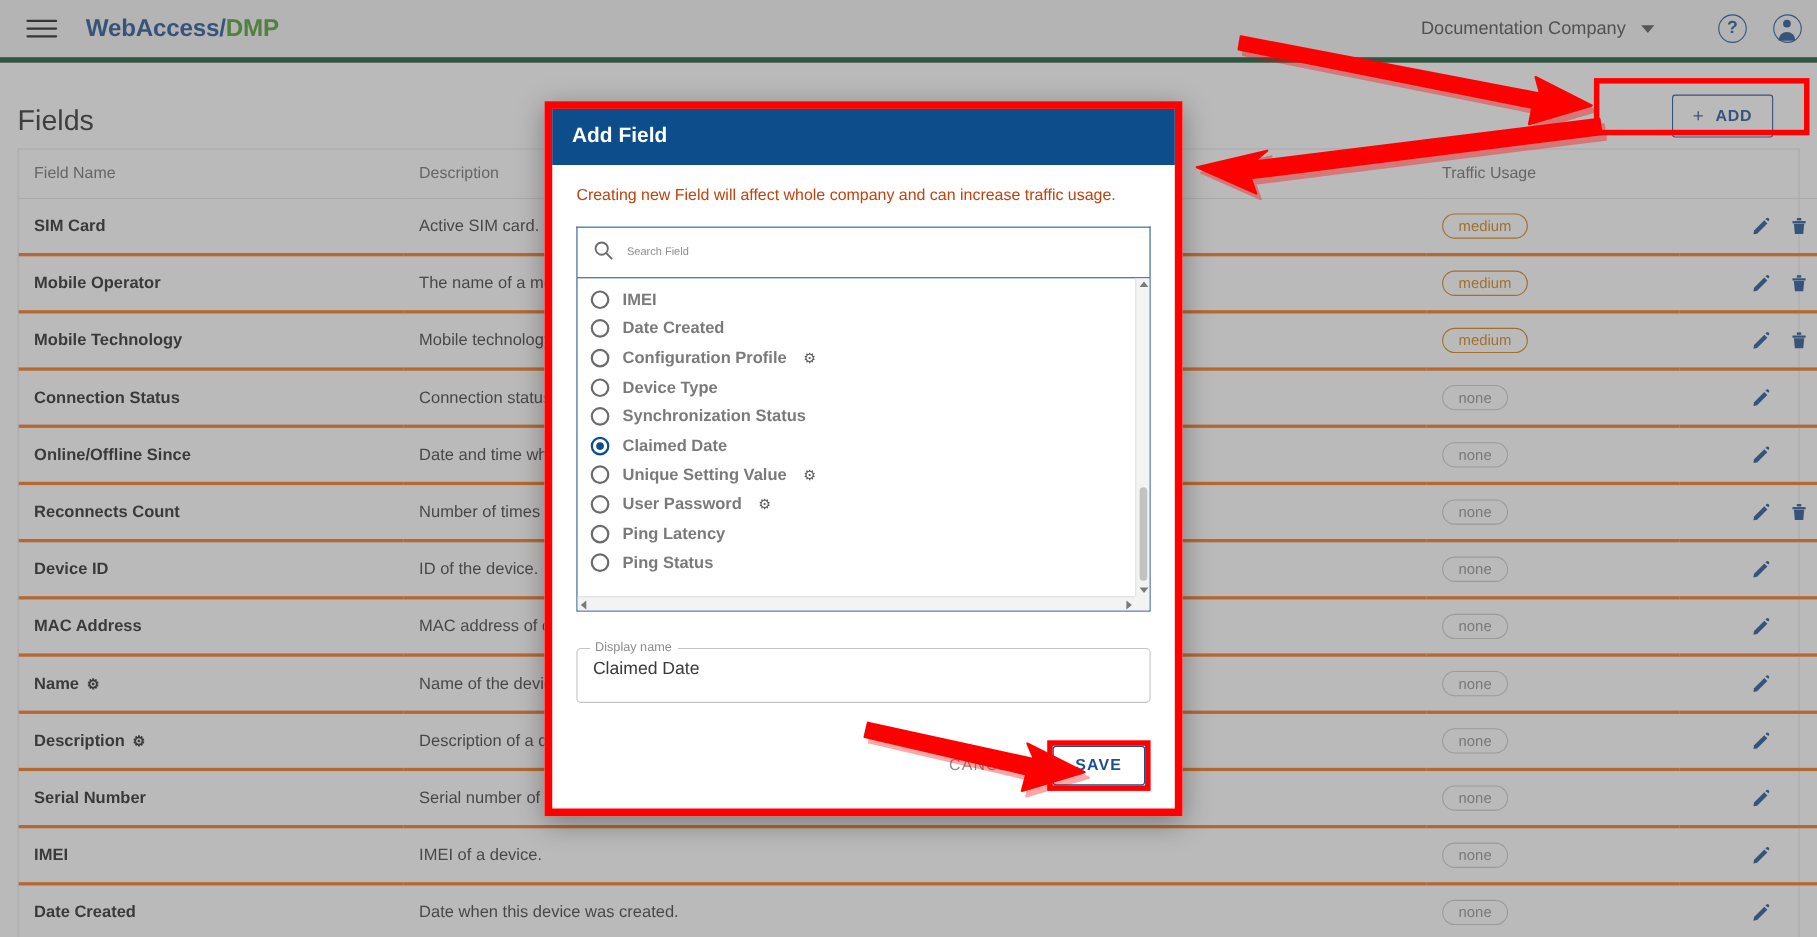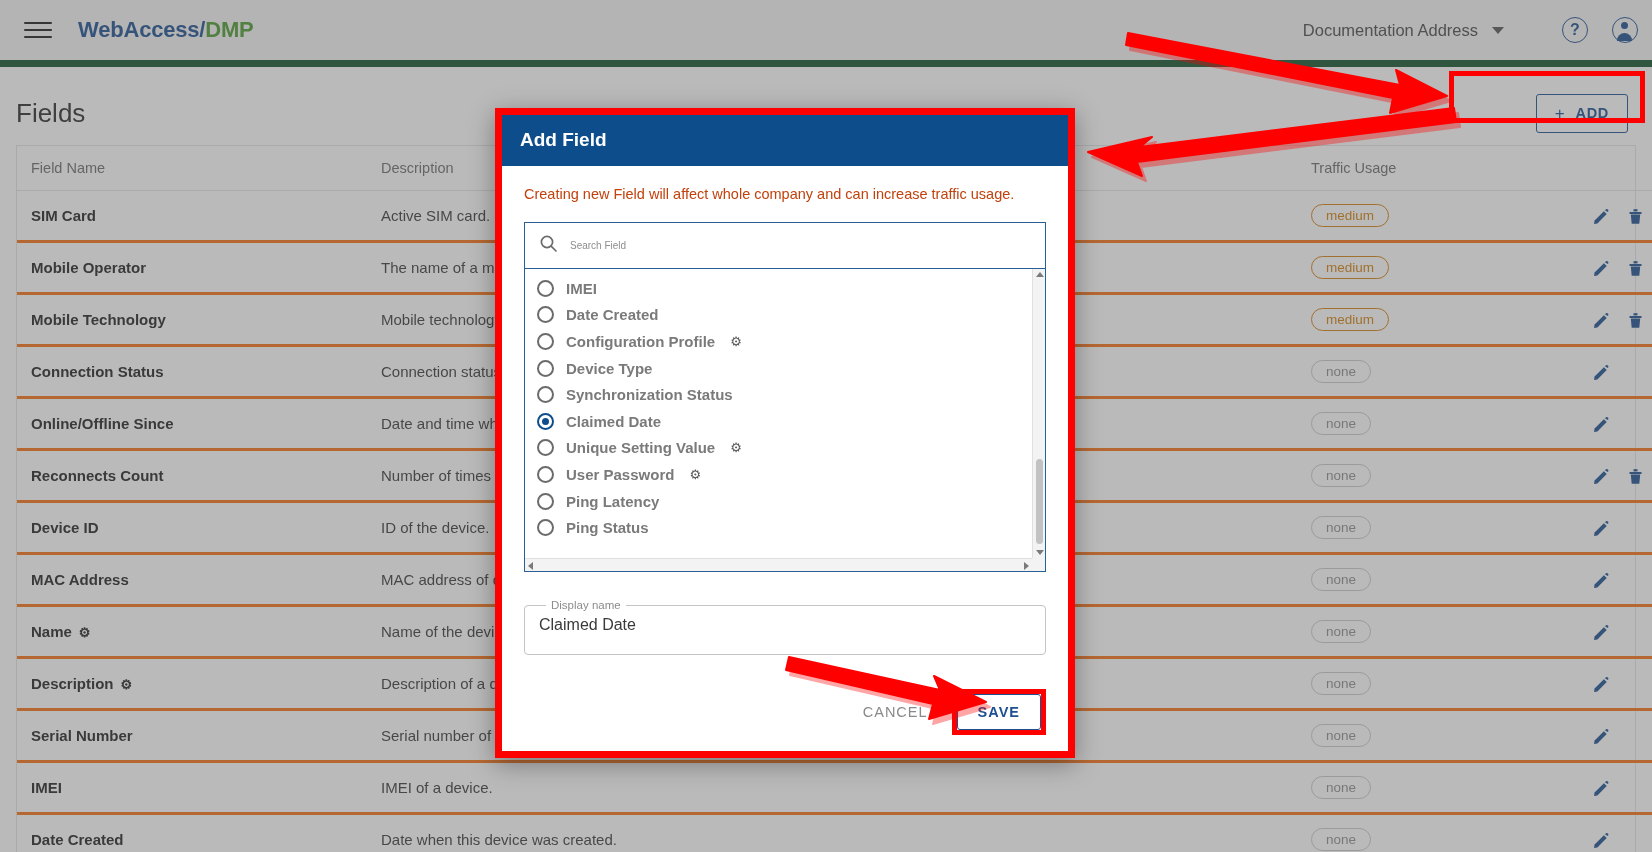--- a/index.html
+++ b/index.html
@@ -23,23 +23,23 @@
   #scrim {
     position: absolute; inset: 0;
     background: rgba(90,90,90,0.42);
     z-index: 40;
     pointer-events: none;
   }
 
   
   .appbar {
     position: relative;
-    height: 67px;
+    height: 57px;
     background: #f4f4f4;
-    border-bottom: 7px solid #14532d;
+    border-bottom: 5px solid #14532d;
     display: flex; align-items: center;
     padding: 0 14px 0 14px;
     z-index: 5;
   }
   .hamburger { width: 28px; height: 22px; margin-left: 10px; margin-right: 26px;
     display: flex; flex-direction: column; justify-content: center; gap: 5px; cursor: pointer; }
   .hamburger span { display: block; height: 2px; background: #1d1d1d; border-radius: 1px; }
   .brand { font-size: 22px; font-weight: bold; letter-spacing: -0.2px; }
   .brand .b1 { color: #1d4f91; }
   .brand .b2 { color: #4b9b2e; }
@@ -59,22 +59,22 @@
     font-size: 16px; font-weight: bold; margin-left: 24px;
     cursor: pointer; background: transparent;
   }
   .avatar-icon { position: relative; }
   .avatar-icon .head { width: 7px; height: 7px; border-radius: 50%; background: #1d4f91; position: absolute; top: 4px; left: 8px;}
   .avatar-icon .body { width: 15px; height: 8px; border-radius: 8px 8px 0 0; background: #1d4f91; position: absolute; bottom: 1px; left: 4px;}
 
   
   .page-head {
     position: relative;
-    display: flex; align-items: center;
-    padding: 24px 24px 10px 16px;
+    display: flex; align-items: flex-end;
+    padding: 24px 40px 10px 16px;
     height: 78px;
   }
   .page-title { font-size: 26px; color: #2b2b2b; font-weight: normal; }
   .add-btn {
     border: 1px solid #1d4f91; color: #1d4f91; background: #fff;
     border-radius: 3px; font-size: 14.5px; font-weight: bold; letter-spacing: 0.7px;
     padding: 10px 18px; display: flex; align-items: center; gap: 10px;
     cursor: pointer;
   }
   .add-btn .plus { font-size: 17px; font-weight: normal; line-height: 1; }
@@ -102,21 +102,21 @@
   }
   .chip.medium { border-color: #d4800f; color: #d4800f; }
   td.actions { text-align: right; padding-right: 24px; white-space: nowrap; }
   .ico {
     display: inline-block; vertical-align: middle; cursor: pointer; margin-left: 18px;
   }
   .ico svg { display: block; }
 
   
   .dialog {
-    position: absolute; left: 495px; top: 108px;
+    position: absolute; left: 495px; top: 92px;
     width: 580px; height: 650px;
     background: #fff;
     z-index: 60;
     border: 7px solid #ff0000;
     box-shadow: 0 6px 24px rgba(0,0,0,0.35);
     display: flex; flex-direction: column;
   }
   .dlg-title {
     background: #0e4d8c; color: #fff; font-size: 19px; font-weight: bold;
     padding: 14px 18px 15px 18px;
@@ -162,21 +162,21 @@
   .hbar .arr.lf { left: 3px; border-top: 4px solid transparent; border-bottom: 4px solid transparent; border-right: 5px solid #7a7a7a; }
   .hbar .arr.rt { right: 3px; border-top: 4px solid transparent; border-bottom: 4px solid transparent; border-left: 5px solid #7a7a7a; }
   .corner { position: absolute; right: 0; bottom: 0; width: 13px; height: 13px; background: #f3f3f3; }
 
   
   .tf { position: relative; margin-top: 27px; height: 56px; }
   .tf fieldset {
     position: absolute; inset: 0; border: 1px solid #c4c4c4; border-radius: 4px; padding: 0 9px;
     margin: 0;
   }
-  .tf legend { font-size: 11.5px; color: #8c8c8c; padding: 0 5px; margin-left: 12px; }
+  .tf legend { font-size: 11.5px; color: #8c8c8c; padding: 0 5px; margin-left: 2px; }
   .tf .val {
     position: absolute; left: 15px; top: 17px; font-size: 16px; color: #3a3a3a;
   }
 
   .dlg-actions {
     display: flex; align-items: center; justify-content: flex-end;
     gap: 0; padding: 34px 22px 20px 22px;
   }
   .btn-cancel {
     background: transparent; border: none; color: #8a8a8a;
@@ -206,21 +206,21 @@
     <div class="appbar">
       <div class="hamburger">
         <span></span>
           <span></span>
           <span></span>
       </div>
       <div class="brand">
         <span class="b1">WebAccess/</span><span class="b2">DMP</span>
       </div>
       <div class="spacer"></div>
-      <div class="company">Documentation Address</div>
+      <div class="company">Documentation Company</div>
       <div class="caret"></div>
       <div class="circ-icon">?</div>
       <div class="circ-icon avatar-icon">
         <span class="head"></span>
         <span class="body"></span>
       </div>
     </div>
 
     <div class="page-head">
       <div class="page-title">Fields</div>

